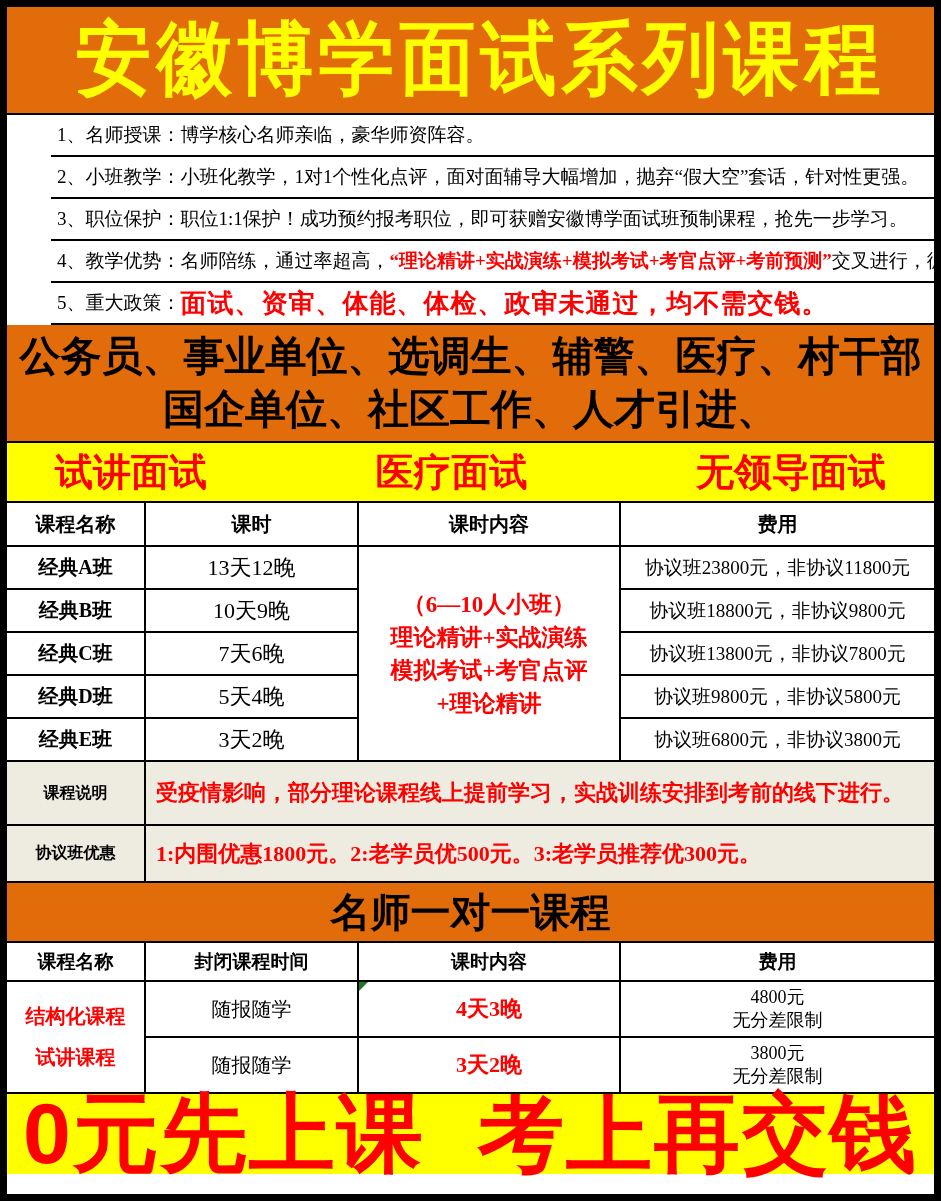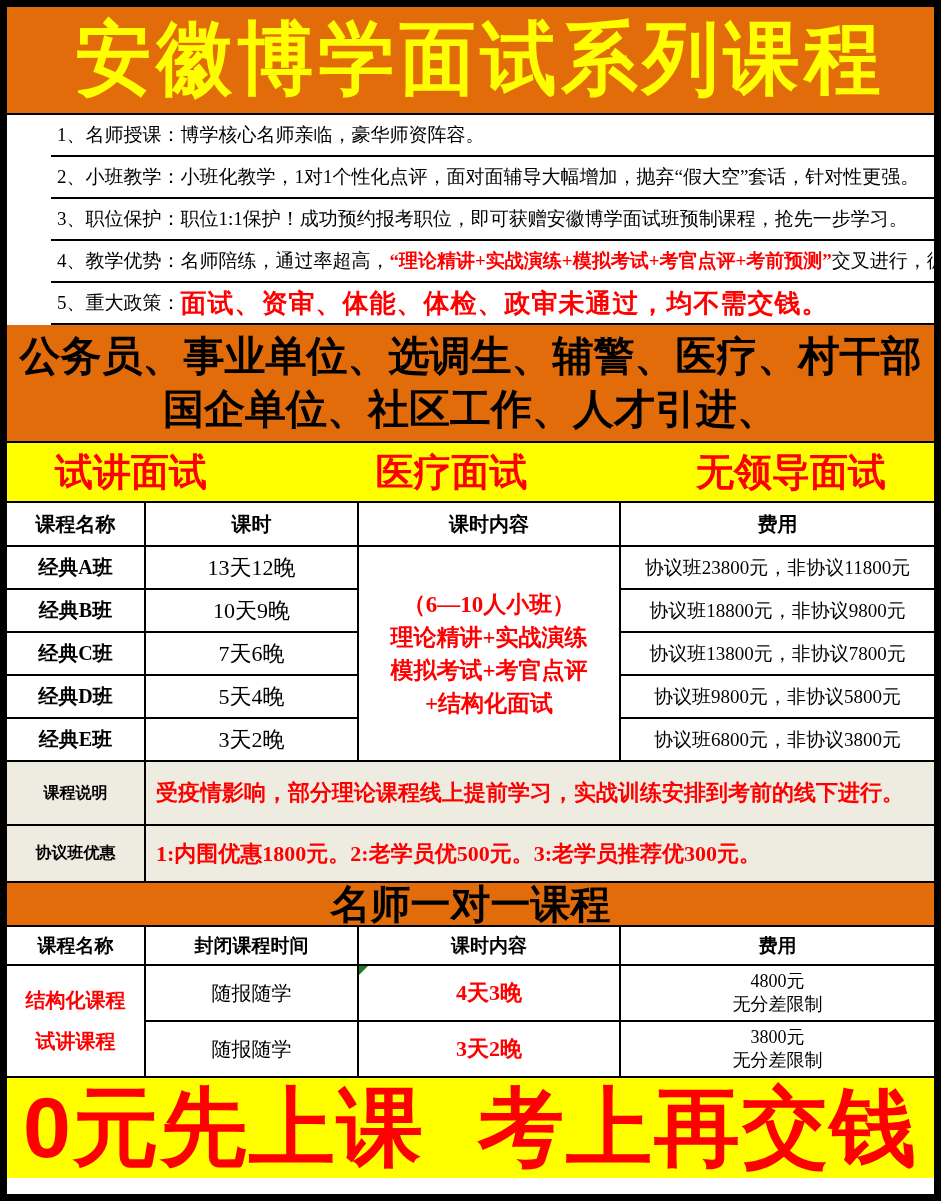--- a/index.html
+++ b/index.html
@@ -77,41 +77,41 @@
   }
   .beige { background:#EEECE1; }
   .row-label { font-family:Liberation Serif, serif; font-weight:bold; font-size:16px; color:#000; }
   .row-text {
     justify-content:flex-start; padding-left:10px;
     color:#FF0000; font-weight:bold; font-size:22px;
   }
   .span3 { grid-column:2 / span 3; border-right:none; }
   
   .oto-banner {
-    height:44px; background:#E26B0A; border-bottom:2px solid #000;
+    height:60px; background:#E26B0A; border-bottom:2px solid #000;
     display:flex; align-items:center; justify-content:center;
     color:#000; font-family:"Liberation Sans", sans-serif;
     font-weight:bold; font-size:40px;
   }
   .course-names {
     grid-column:1; grid-row:2 / span 2;
     flex-direction:column; justify-content:space-around;
     color:#FF0000; font-weight:bold; font-size:20px;
     padding:14px 0;
   }
   .time-cell { font-size:20px; color:#000; }
   .duration-cell { color:#FF0000; font-weight:bold; font-size:22px; position:relative; }
   .corner-marker {
     position:absolute; top:0; left:0; width:0; height:0;
     border-top:9px solid #1F7A1F; border-right:9px solid transparent;
   }
   .fee2 { flex-direction:column; font-size:18px; line-height:23px; color:#000; }
   
   .bottom-banner {
-    height:100px; background:#FFFF00;
+    height:80px; background:#FFFF00;
     display:flex; align-items:center; justify-content:space-between;
     padding:0 16px;
   }
   .bottom-text {
     color:#FF0000; font-weight:bold; font-size:86px;
     font-family:"Liberation Sans", sans-serif; letter-spacing:2px;
   }
 </style>
 </head>
 <body>
@@ -155,21 +155,21 @@
   <div class="course-table">
     <div class="cell hdr">课程名称</div>
     <div class="cell hdr">课时</div>
     <div class="cell hdr">课时内容</div>
     <div class="cell hdr last-col">费用</div>
 
     <div class="cell merged-content">
       <div>（6—10人小班）</div>
       <div>理论精讲+实战演练</div>
       <div>模拟考试+考官点评</div>
-      <div>+结构化面试</div>
+      <div>+理论精讲</div>
     </div>
 
     <div class="cell class-name" style="grid-row:2;grid-column:1">经典A班</div>
     <div class="cell hours" style="grid-row:2;grid-column:2">13天12晚</div>
     <div class="cell fee last-col" style="grid-row:2;grid-column:4">协议班23800元，非协议11800元</div>
 
     <div class="cell class-name" style="grid-row:3;grid-column:1">经典B班</div>
     <div class="cell hours" style="grid-row:3;grid-column:2">10天9晚</div>
     <div class="cell fee last-col" style="grid-row:3;grid-column:4">协议班18800元，非协议9800元</div>
 

